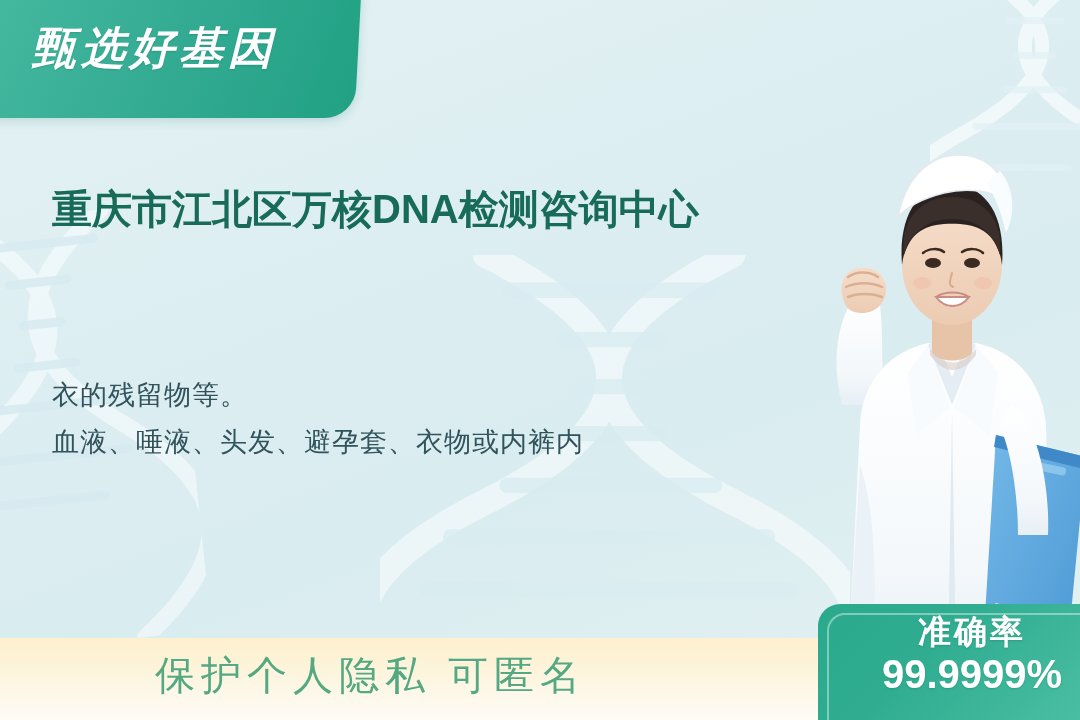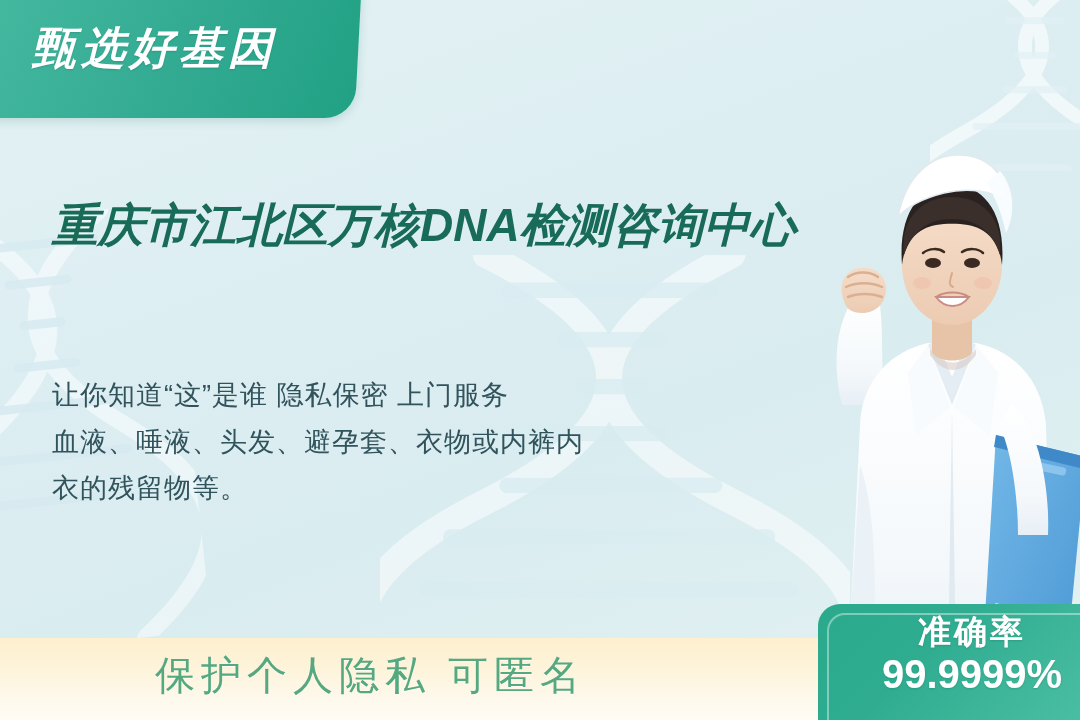--- a/index.html
+++ b/index.html
@@ -66,28 +66,27 @@
     font-style: italic;
     font-family: "DejaVu Serif", "Liberation Serif", serif;
     text-shadow: 0 1px 2px rgba(0,0,0,.12);
     white-space: nowrap;
   }
 
   
   .headline {
     position: absolute;
     left: 52px;
-    top: 164px;
+    top: 156px;
     width: 790px;
     color: #196b59;
-    font-size: 46px;
+    font-size: 40px;
     line-height: 1.33;
     font-weight: bold;
     letter-spacing: 0px;
-    font-style: italic;
   }
 
   
   .body-copy {
     position: absolute;
     left: 52px;
     top: 372px;
     width: 740px;
     color: #31535c;
     font-size: 27px;
@@ -284,23 +283,22 @@
 
   <div class="ribbon">
     <div class="ribbon-inner">
       <div class="ribbon-text">甄选好基因</div>
     </div>
   </div>
 
   <h1 class="headline">重庆市江北区万核DNA检测咨询中心</h1>
 
   <div class="body-copy">
-    <div>让你知道“这”是谁 隐私保密 上门服务</div>
+    <div>衣的残留物等。</div>
     <div>血液、唾液、头发、避孕套、衣物或内裤内</div>
-    <div>衣的残留物等。</div>
   </div>
 
   <div class="bottom-strip">
     <div class="bottom-strip-text">保护个人隐私 可匿名</div>
   </div>
 
   <div class="accuracy-badge">
     <div class="badge-label">准确率</div>
     <div class="badge-value">99.9999%</div>
   </div>

